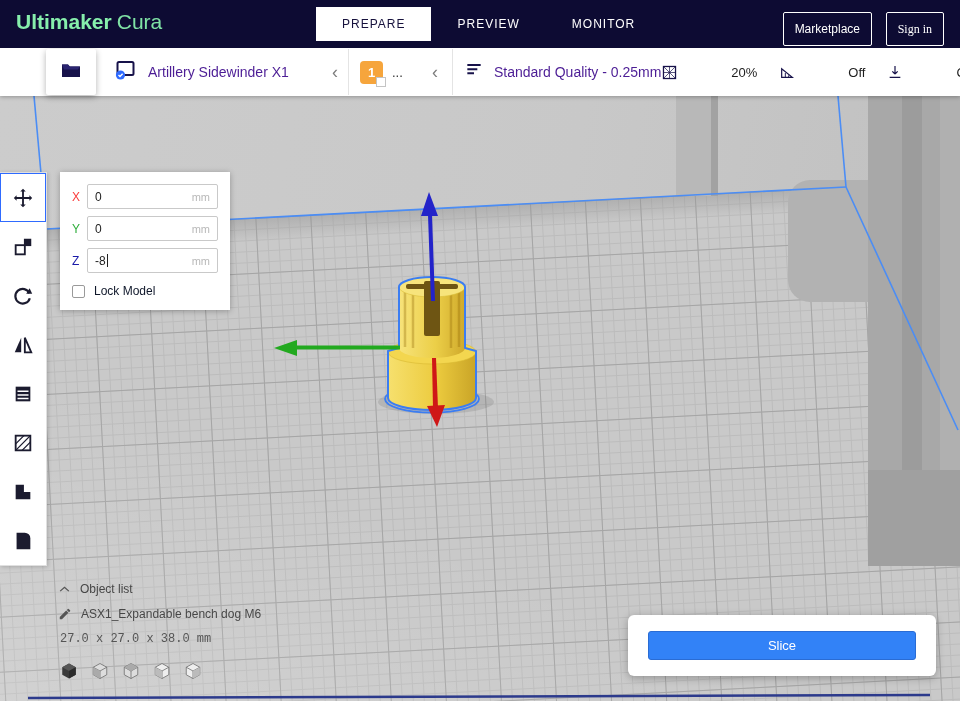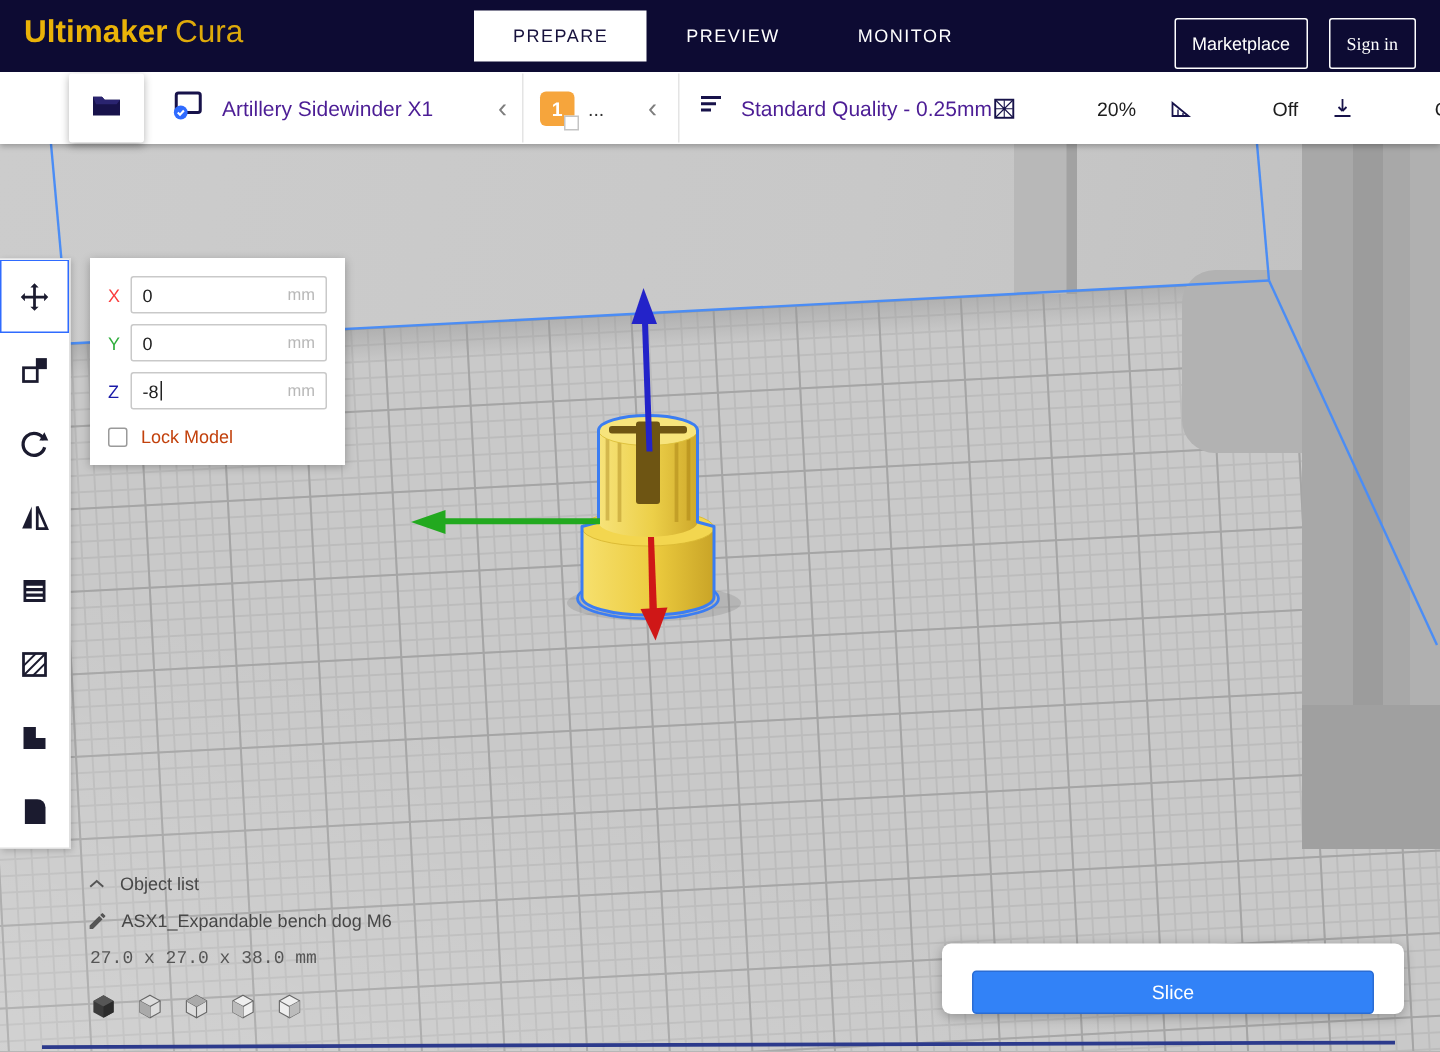--- a/index.html
+++ b/index.html
@@ -1,21 +1,21 @@
 <!DOCTYPE html>
 <html><head>
 <meta charset="utf-8">
 <style>
   * { margin:0; padding:0; box-sizing:border-box; }
   body { font-family:"Liberation Sans", sans-serif; background:#888; }
   .app { position:relative; width:960px; height:701px; overflow:hidden; background:#c7c7c7; }
 
   
   .header { position:absolute; top:0; left:0; right:0; height:48px; background:#0d0b33; z-index:60; }
-  .logo { position:absolute; left:16px; top:10px; color:#eab308; font-size:21px; white-space:nowrap; }
+  .logo { position:absolute; left:16px; top:10px; color:#86efac; font-size:21px; white-space:nowrap; }
   .logo .bold { font-weight:bold; }
   .logo .light { font-weight:normal; opacity:.95; margin-left:5px; }
   .tabs { position:absolute; left:316px; top:7px; height:34px; display:flex; }
   .tab { display:flex; align-items:center; padding:0 26px; color:#fff; font-size:12px; letter-spacing:1px; cursor:pointer; }
   .tab.active { background:#fff; color:#17123d; }
   .hbtn { position:absolute; top:12px; height:24px; display:flex; align-items:center; padding:16px 11px; border:1px solid #fff; border-radius:2px; color:#fff; font-size:12px; cursor:pointer; }
   .marketplace { right:88px; }
   .signin { right:16px;font-family:Liberation Serif, serif; }
 
   
@@ -70,32 +70,32 @@
   
   .move-panel { position:absolute; left:60px; top:76px; width:170px; background:#fff; box-shadow:0 1px 6px rgba(0,0,0,.28); padding:12px; z-index:31; }
   .field { display:flex; align-items:center; margin-bottom:7px; }
   .axis { width:15px; font-size:12px; }
   .axis.ax-x { color:#fa3c3c; } .axis.ax-y { color:#2fae3c; } .axis.ax-z { color:#1a1aa8; }
   .fbox { position:relative; flex:1; height:25px; border:1px solid #c9c9c9; border-radius:2px; background:#fff; display:flex; align-items:center; padding-left:7px; font-size:12px; color:#222; cursor:text; }
   .caret { display:inline-block; width:1px; height:13px; background:#222; margin-left:1px; }
   .unit { position:absolute; right:7px; color:#b8b8b8; font-size:11px; }
   .lock { display:flex; align-items:center; margin-top:11px; cursor:pointer; }
   .cb { width:13px; height:13px; border:1px solid #9a9a9a; border-radius:2px; background:#fff; margin-right:9px; }
-  .lock-label { font-size:12px; color:#c2410c; }
+  .lock-label { font-size:12px; color:#0f172a; }
 
   
   .objlist { position:absolute; left:58px; top:486px; z-index:20; color:#474747; font-size:12px; }
   .obj-row { display:flex; align-items:center; margin-bottom:11px; }
   .obj-row svg { margin-right:9px; }
   .obj-size { margin-left:2px; color:#555;font-family:Liberation Mono, monospace; }
   .viewcubes { display:flex; gap:13px; margin-top:16px; margin-left:2px; }
   .viewcubes .vc { width:18px; height:18px; cursor:pointer; }
 
   
-  .slicewrap { position:absolute; right:24px; bottom:25px; width:308px; height:47px; background:#fff; border-radius:6px; box-shadow:0 2px 8px rgba(0,0,0,.28); display:flex; align-items:flex-end; justify-content:center; z-index:32; }
+  .slicewrap { position:absolute; right:24px; bottom:25px; width:308px; height:61px; background:#fff; border-radius:6px; box-shadow:0 2px 8px rgba(0,0,0,.28); display:flex; align-items:center; justify-content:center; z-index:32; }
   .slicebtn { width:268px; height:29px; background:#3282f7; border:1px solid #2a6cd4; border-radius:3px; color:#fff; font-size:13px; display:flex; align-items:center; justify-content:center; cursor:pointer; }
 </style>
 </head>
 <body>
 
 <div class="app">
 
   <div class="header">
     <div class="logo">
       <span class="bold">Ultimaker</span><span class="light">Cura</span>

